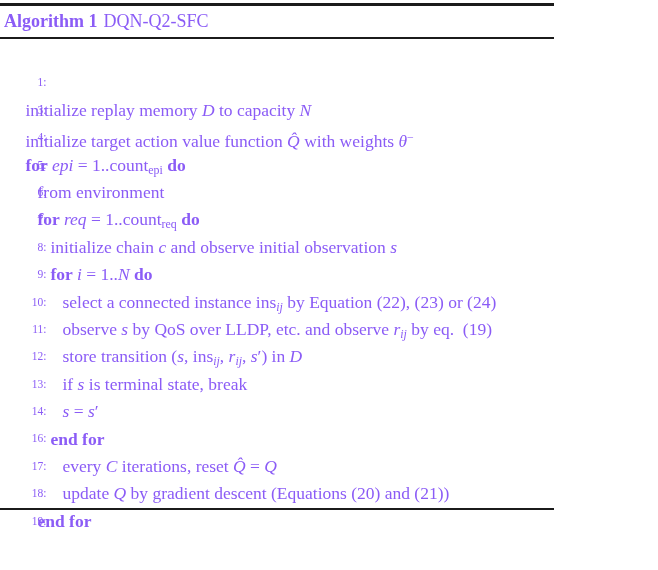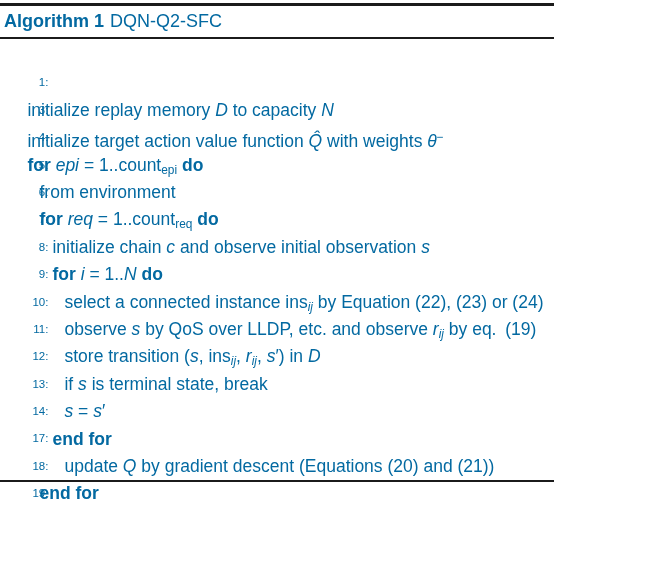--- a/index.html
+++ b/index.html
@@ -5,22 +5,22 @@
   html, body {
     margin: 0;
     padding: 0;
     background: #ffffff;
   }
   .algo {
     width: 554px;
     height: 570px;
     box-sizing: border-box;
     background: #ffffff;
-    color: #0369a1;
-    font-family: Liberation Sans, sans-serif;
+    color: #8b5cf6;
+    font-family: Liberation Serif, serif;
     overflow: hidden;
   }
   .rule {
     background: #1b1b1b;
     width: 658px;
   }
   .rule-top { height: 3px; margin-top: 3px; }
   .rule-mid { height: 2px; }
   .rule-bottom { height: 2px; margin-top: 2px; }
   .algo-header {
@@ -118,20 +118,24 @@
   </li>
       <li class="algo-line">
     <span class="line-num">13:</span>
     <span class="line-content ind3"><span class="sg-i">s</span><span class="sg-r"> = </span><span class="sg-i">s</span><span class="sg-r">′</span></span>
   </li>
       <li class="algo-line">
     <span class="line-num">14:</span>
     <span class="line-content ind2"><span class="sg-b">end for</span></span>
   </li>
       <li class="algo-line">
+    <span class="line-num">16:</span>
+    <span class="line-content ind3"><span class="sg-r">every </span><span class="sg-i">C</span><span class="sg-r"> iterations, reset </span><span class="sg-i">Q̂</span><span class="sg-r"> = </span><span class="sg-i">Q</span></span>
+  </li>
+      <li class="algo-line">
     <span class="line-num">17:</span>
     <span class="line-content ind3"><span class="sg-r">update </span><span class="sg-i">Q</span><span class="sg-r"> by gradient descent (Equations (20) and (21))</span></span>
   </li>
       <li class="algo-line">
     <span class="line-num">18:</span>
     <span class="line-content ind1"><span class="sg-b">end for</span></span>
   </li>
       <li class="algo-line">
     <span class="line-num">19:</span>
     

